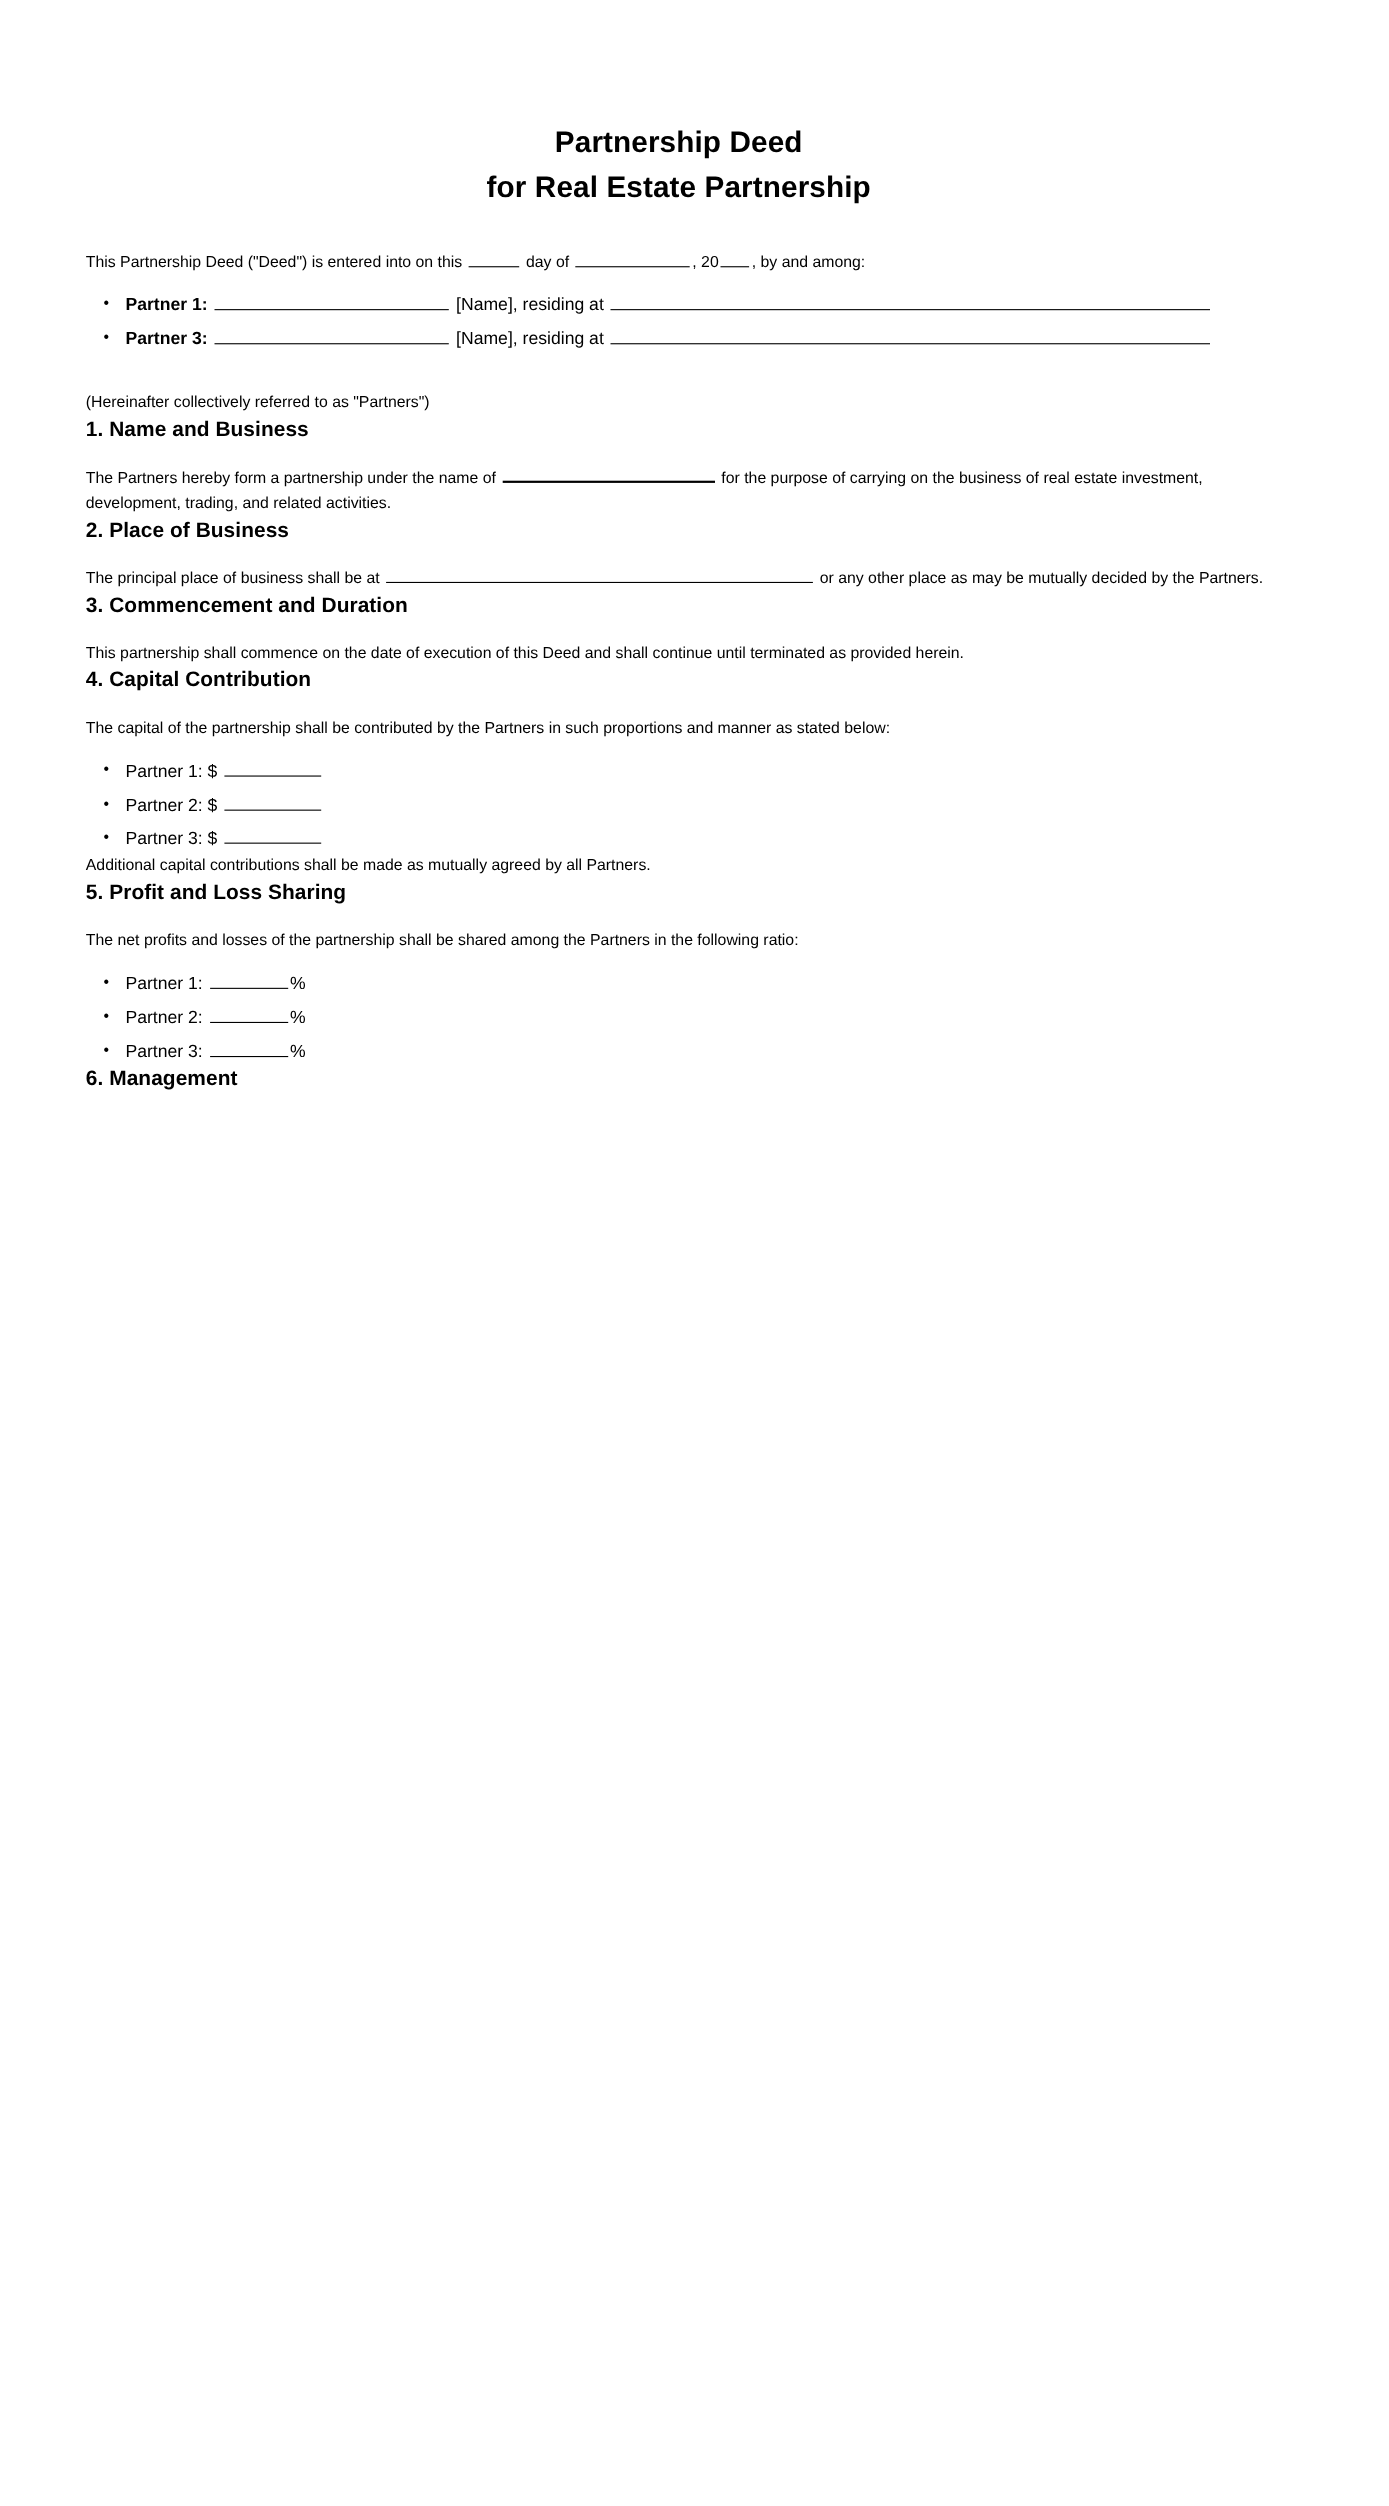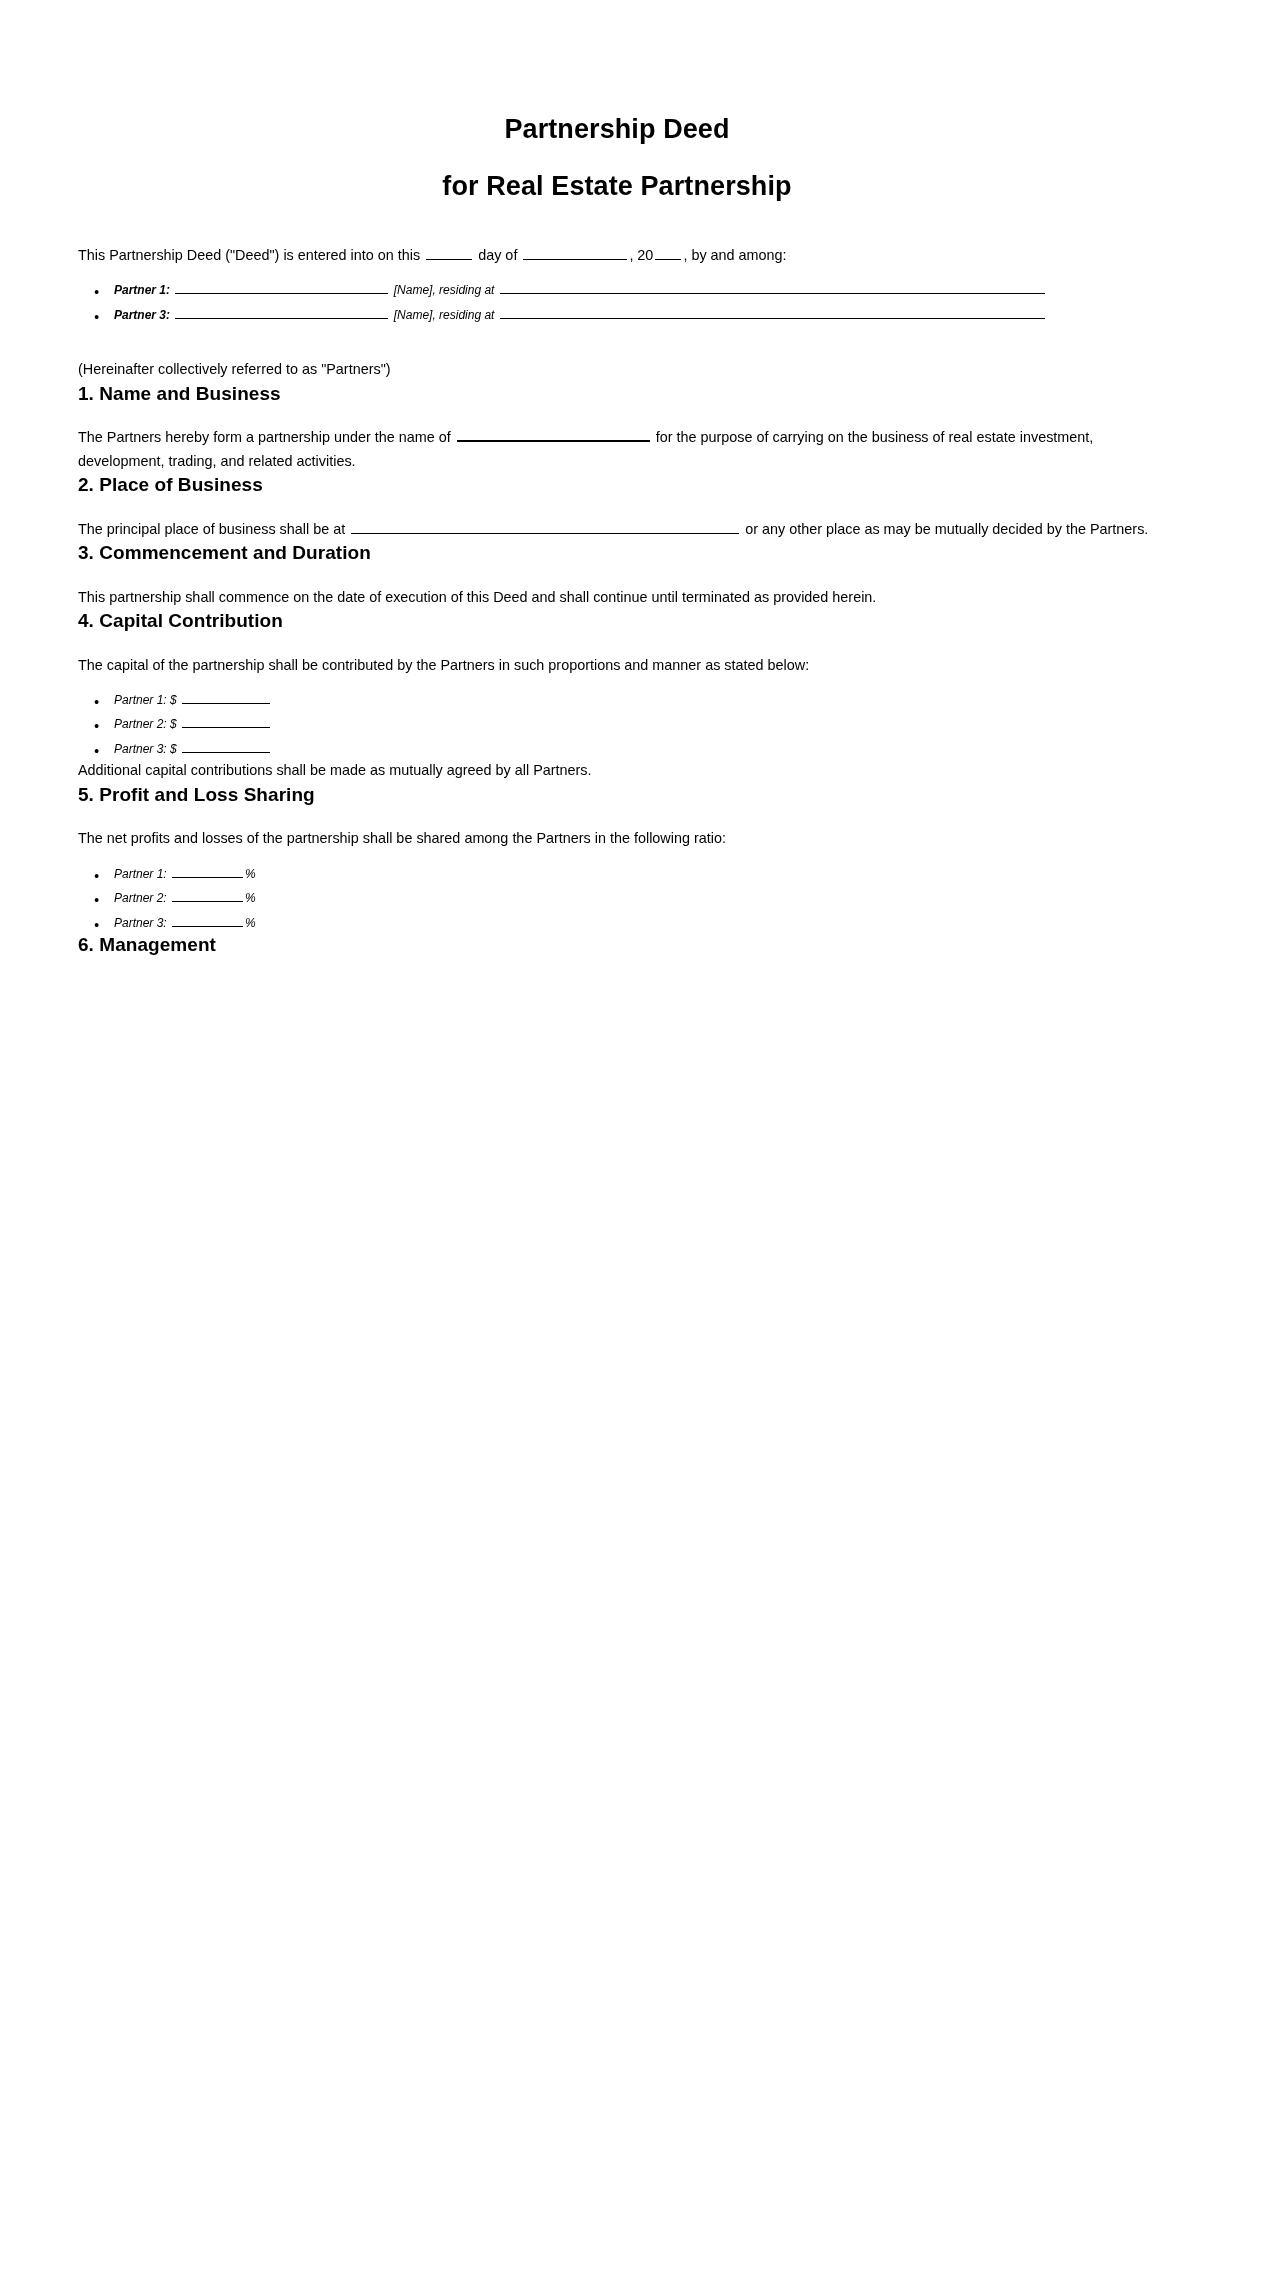--- a/index.html
+++ b/index.html
@@ -33,44 +33,43 @@
   .doc-title {
     text-align: center;
     font-size: 27px;
     font-weight: bold;
     line-height: 1.28;
     letter-spacing: 0.1px;
     margin: 0;
     padding: 0;
   }
   .title-line-1 { margin-top: 112px; }
-  .title-line-2 { margin-top: 22px; }
+  .title-line-2 { margin-top: 6px; }
 
   
   .para {
     font-size: 14.4px;
     line-height: 1.62;
     margin: 0;
     text-align: left;
   }
   .intro-para { margin-top: 41px; }
 
   ul.bullets {
     margin: 14px 0 0 0;
     padding-left: 36px;
     list-style: none;
   }
   ul.bullets li {
-    font-size: 12px;
+    font-size: 16px;
     line-height: 1.62;
     position: relative;
     padding-left: 0;
     margin: 0 0 5px 0;
     white-space: nowrap;
-    font-style: italic;
   }
   ul.bullets li:last-child { margin-bottom: 0; }
   ul.bullets li::before {
     content: "\2022";
     position: absolute;
     left: -20px;
     top: 0;
     font-size: 14.4px;
     line-height: 1.62;
   }

